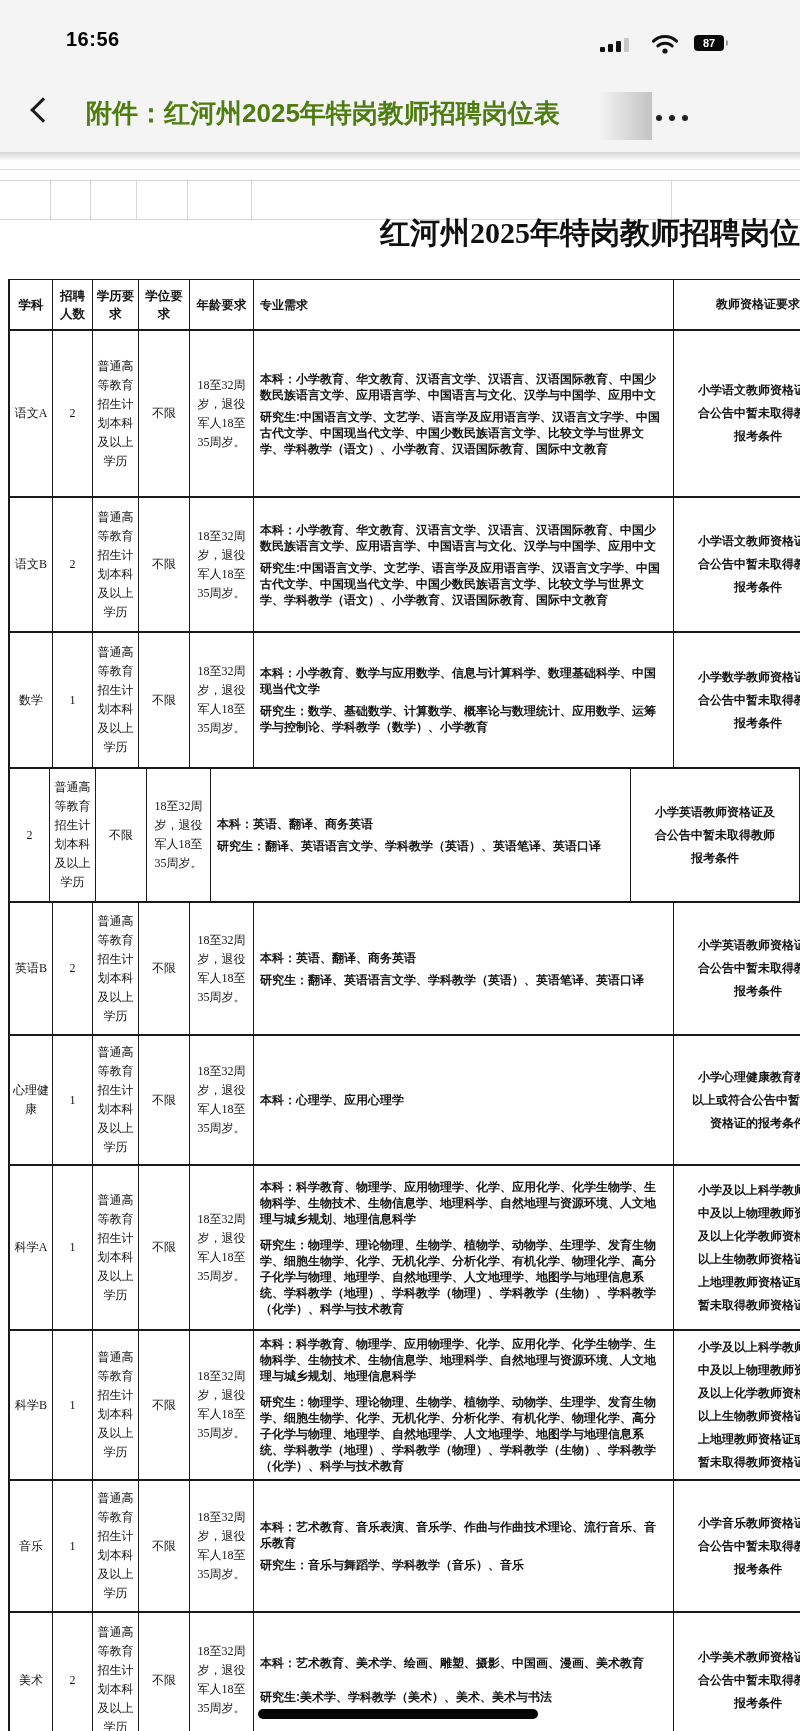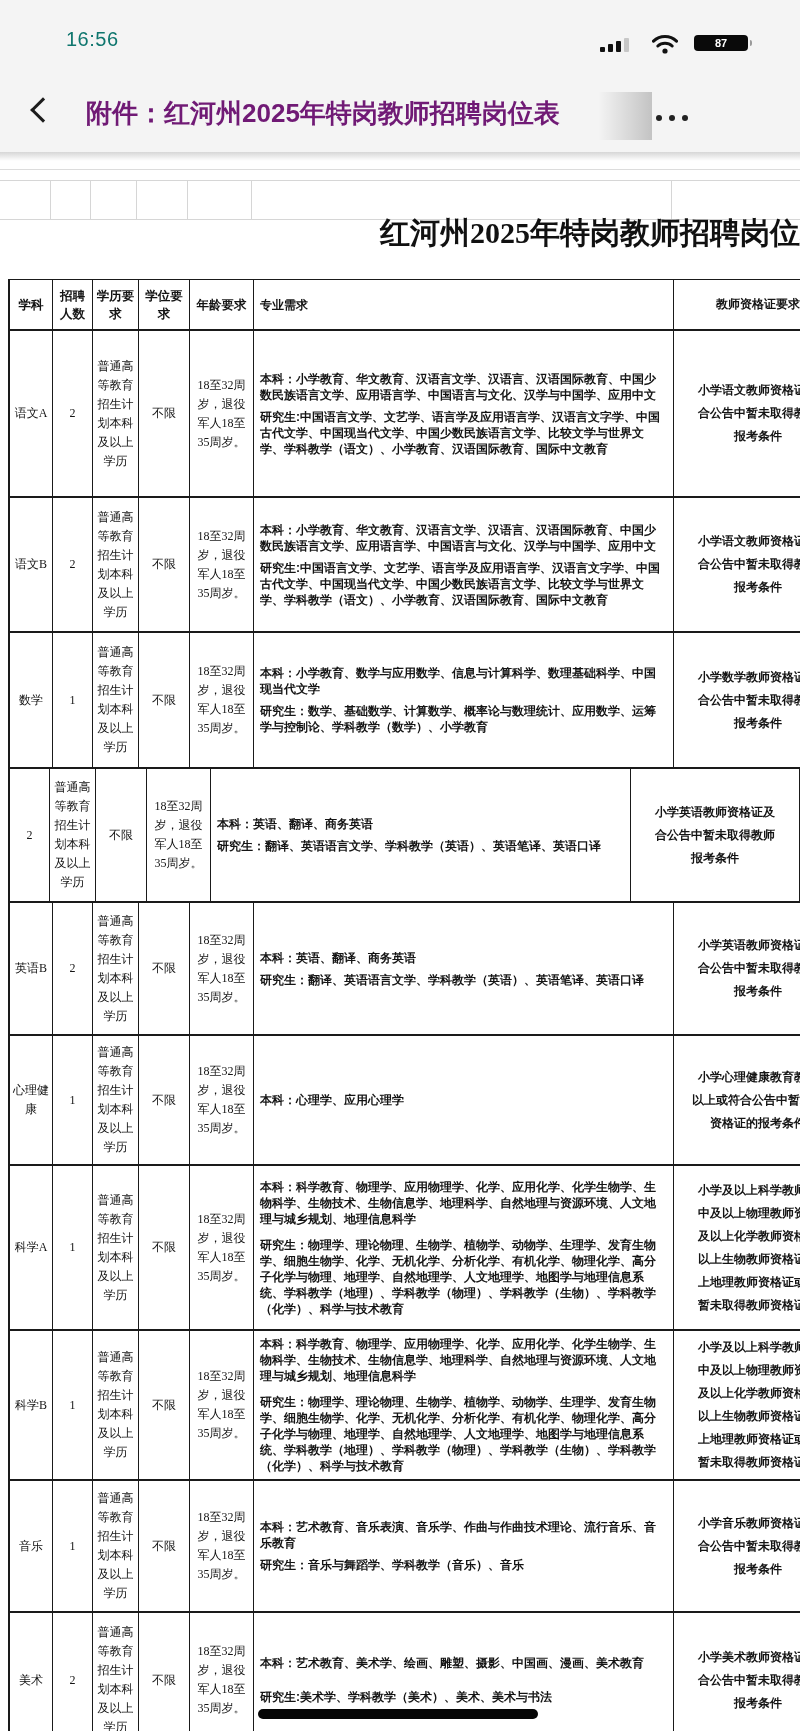--- a/index.html
+++ b/index.html
@@ -6,33 +6,33 @@
   body{
     width:800px;height:1731px;overflow:hidden;position:relative;
     background:#ffffff;
     font-family:"Liberation Sans","DejaVu Sans",sans-serif;
     -webkit-font-smoothing:antialiased;
   }
   
   .chrome{position:absolute;top:0;left:0;width:800px;height:152px;background:#f4f4f4;}
   .nav-shadow{position:absolute;top:152px;left:0;width:800px;height:9px;
     background:linear-gradient(to bottom,rgba(0,0,0,0.16),rgba(0,0,0,0));}
-  .time{position:absolute;top:28px;left:66px;font-size:20px;font-weight:400;color:#0f766e;letter-spacing:.5px;}
+  .time{position:absolute;top:28px;left:66px;font-size:20px;font-weight:700;color:#000000;letter-spacing:.5px;}
   .signal{position:absolute;top:38px;left:600px;width:40px;height:14px;}
   .signal i{position:absolute;bottom:0;width:5px;border-radius:1px;background:#111;}
   .signal i.b1{left:0;height:5px;} .signal i.b2{left:8px;height:8px;}
   .signal i.b3{left:16px;height:11px;} .signal i.b4{left:24px;height:14px;background:#c7c7c7;}
   .wifi{position:absolute;top:35px;left:652px;}
-  .battery{position:absolute;top:35px;left:694px;width:54px;height:16px;background:#0a0a0a;border-radius:4px;
+  .battery{position:absolute;top:35px;left:694px;width:30px;height:16px;background:#0a0a0a;border-radius:4px;
     color:#fff;font-size:11px;font-weight:700;text-align:center;line-height:16px;}
   .battery:after{content:"";position:absolute;right:-4px;top:5px;width:2.5px;height:6px;background:#9a9a9a;border-radius:0 2px 2px 0;}
   .back{position:absolute;top:101px;left:34px;width:15px;height:15px;
     border-left:3px solid #1c1c1c;border-bottom:3px solid #1c1c1c;transform:rotate(45deg);cursor:pointer;}
   .nav-title{position:absolute;top:96px;left:86px;width:570px;overflow:hidden;white-space:nowrap;
-    font-size:26px;font-weight:700;color:#701a75;}
+    font-size:26px;font-weight:700;color:#4d7c0f;}
   .title-fade{position:absolute;top:92px;left:598px;width:54px;height:48px;
     background:linear-gradient(to right,rgba(0,0,0,0),rgba(0,0,0,0.20));}
   .more{position:absolute;top:113px;left:656px;width:46px;height:10px;cursor:pointer;}
   .more i{position:absolute;top:2px;width:6px;height:6px;border-radius:50%;background:#222;}
   .more i:nth-child(1){left:0;} .more i:nth-child(2){left:13px;} .more i:nth-child(3){left:26px;}
   
   .doc{position:absolute;top:161px;left:0;width:800px;height:1570px;background:#ffffff;overflow:hidden;}
   .topline{position:absolute;top:8px;left:0;width:800px;height:1px;background:#dcdcdc;}
   .ghost-row{position:absolute;top:19px;left:0;display:flex;height:38px;
     border-top:1px solid #d6d6d6;border-bottom:1px solid #d6d6d6;}

